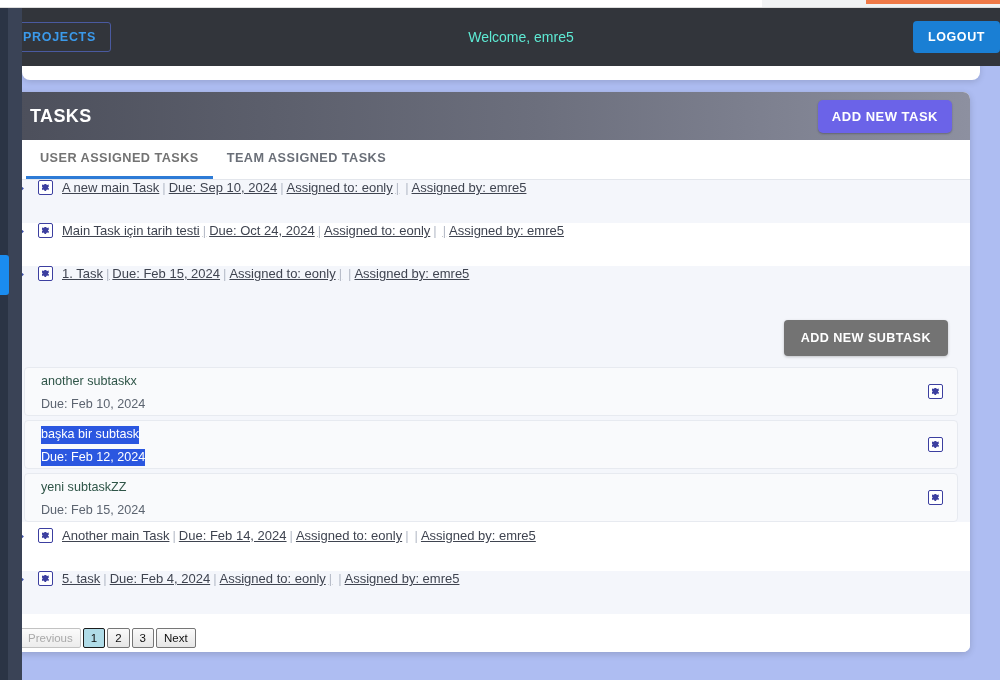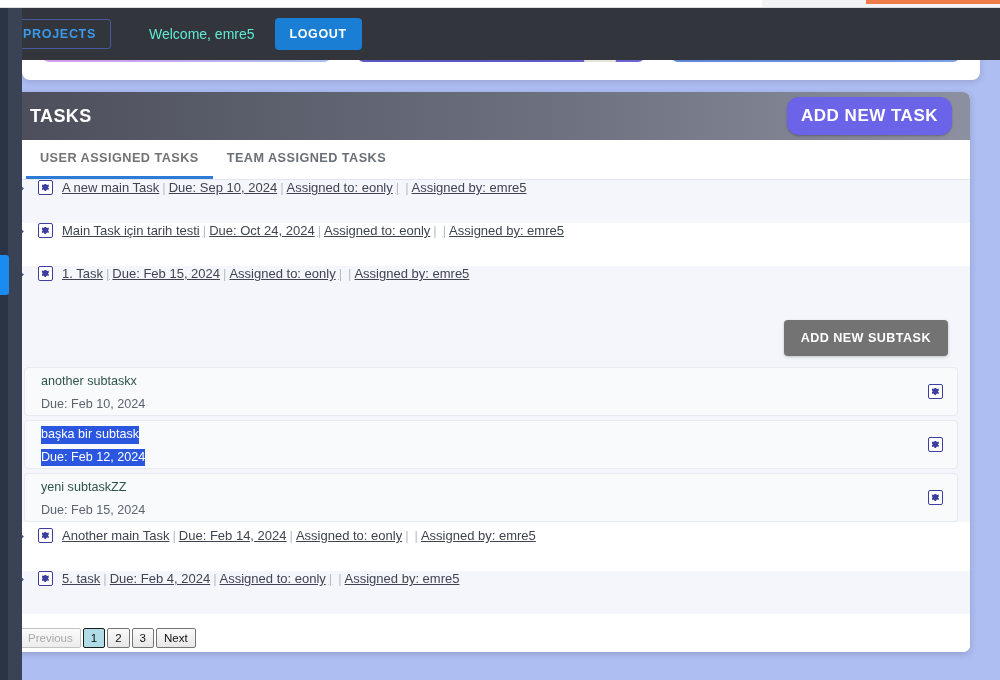--- a/index.html
+++ b/index.html
@@ -80,27 +80,26 @@
     background: #1a8cf0;
     border-radius: 0 3px 3px 0;
     z-index: 31;
   }
 
   
   .navbar {
     position: absolute;
     top: 0; left: 8px;
     width: 992px;
-    height: 52px;
+    height: 58px;
     background: #32353b;
     z-index: 20;
     display: flex;
     align-items: center;
-    justify-content: flex-start;
-    padding-right: 16px;
+    justify-content: space-between;
   }
   .nav-projects {
     color: #3b9aeb;
     font-size: 12.5px;
     font-weight: bold;
     letter-spacing: .7px;
     border: 1px solid #4a5aa0;
     border-radius: 3px;
     padding: 7px 14px;
     background: transparent;
@@ -181,22 +180,22 @@
   .tasks-title {
     color: #ffffff;
     font-size: 18px;
     font-weight: bold;
     letter-spacing: .4px;
   }
   .add-task-btn {
     background: #6b63e8;
     color: #fff;
     border: none;
-    border-radius: 12px;
-    font-size: 17px;
+    border-radius: 5px;
+    font-size: 13px;
     font-weight: bold;
     letter-spacing: .5px;
     padding: 9px 14px;
     cursor: pointer;
     box-shadow: 0 1px 2px rgba(0,0,0,.25);
   }
 
   
   .tabbar {
     height: 40px;

